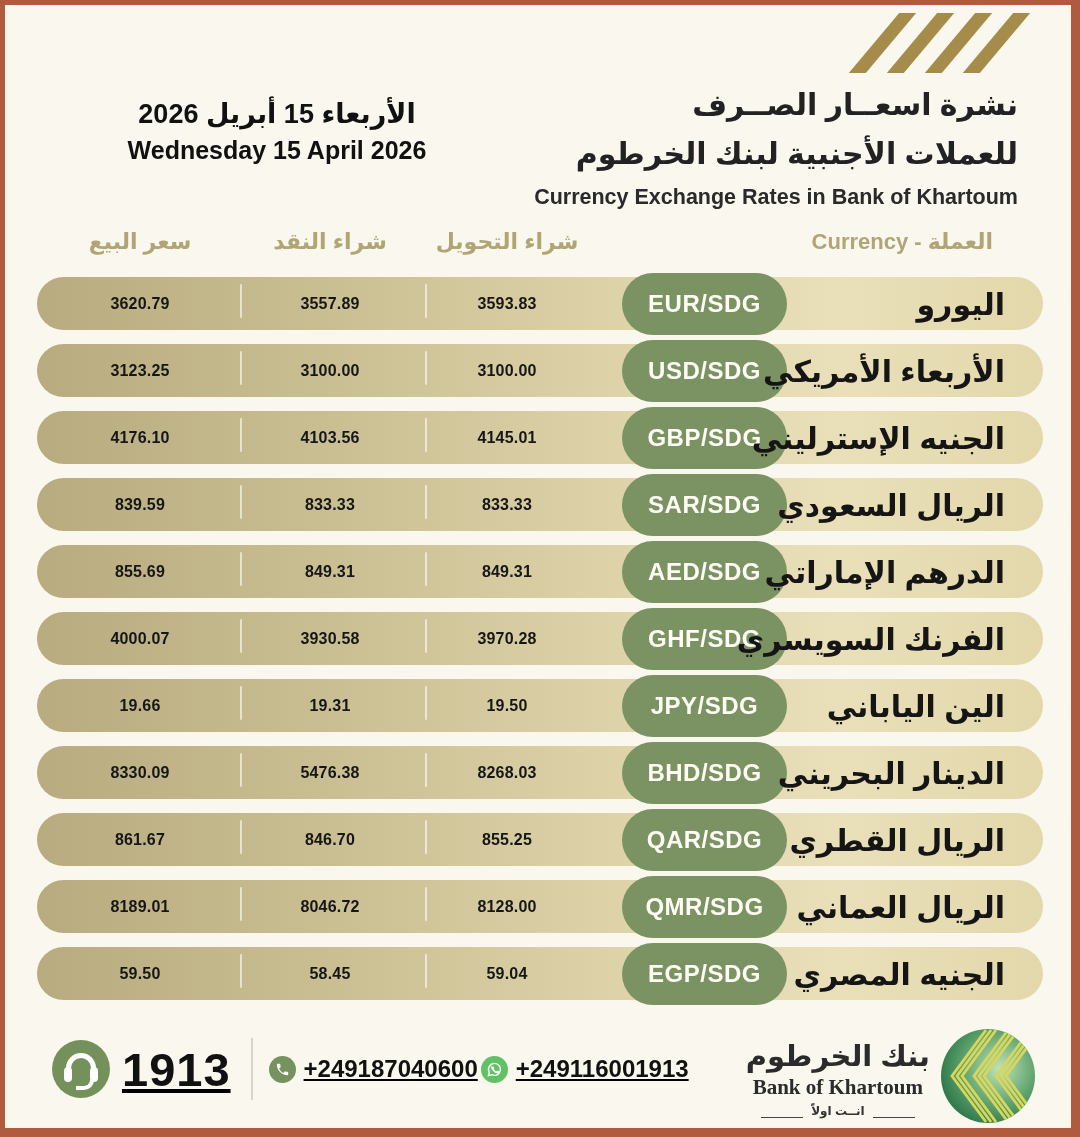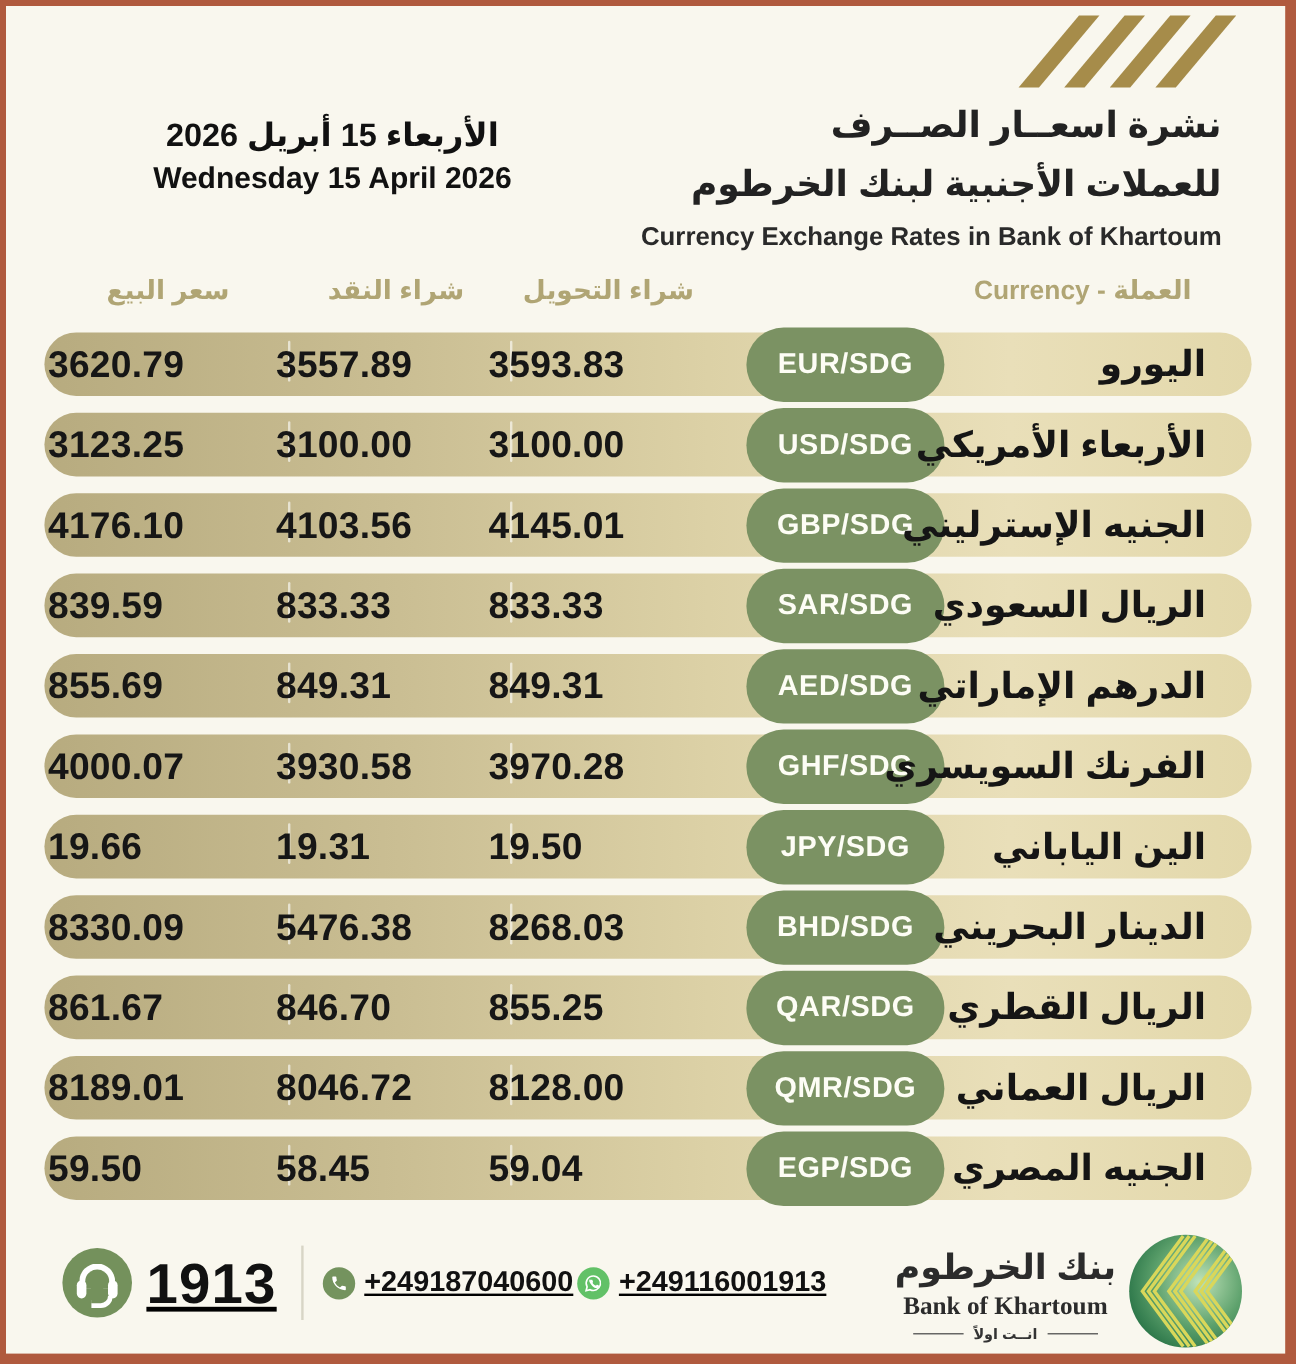--- a/index.html
+++ b/index.html
@@ -32,22 +32,22 @@
   .h-sell{left:3px;width:200px;}
   .h-cash{left:193px;width:200px;}
   .h-transfer{left:370px;width:200px;}
   .h-currency{right:50px;}
 
   
   .rows{position:absolute;left:37px;top:277px;width:1006px;}
   .row{position:relative;height:53px;border-radius:27px;margin-bottom:14px;
     background:linear-gradient(90deg,#b7ab7f 0%,#c9bd92 28%,#dcd1a6 55%,#e9dfb9 80%,#e3d8ab 100%);}
   .row:last-child{margin-bottom:0;}
-  .num{position:absolute;top:50%;transform:translateY(-50%);text-align:left;
-    font-weight:bold;font-size:31px;color:#161616;letter-spacing:.2px;}
+  .num{position:absolute;top:50%;transform:translateY(-50%);text-align:center;
+    font-weight:bold;font-size:16px;color:#161616;letter-spacing:.2px;}
   .n-sell{left:3px;width:200px;}
   .n-cash{left:193px;width:200px;}
   .n-transfer{left:370px;width:200px;}
   .sep{position:absolute;top:7px;height:34px;width:2px;background:rgba(255,255,255,.6);border-radius:1px;}
   .sep1{left:203px;}
   .sep2{left:388px;}
   .pill{position:absolute;left:585px;top:50%;transform:translateY(-50%);
     width:165px;height:62px;border-radius:31px;background:#7b9263;
     display:flex;align-items:center;justify-content:center;
     color:#fdfdf5;font-weight:bold;font-size:24px;letter-spacing:.5px;}
@@ -68,21 +68,21 @@
   .phone-row{display:flex;align-items:center;gap:8px;}
   .phone-row .txt{font-size:24px;font-weight:bold;color:#111;}
   .pic{width:27px;height:27px;border-radius:50%;display:flex;align-items:center;justify-content:center;}
   .pic.call{background:#74935e;}
   .pic.wa{background:#62c167;}
 
   .logo-group{position:absolute;right:0;top:0;display:flex;align-items:center;}
   .logo-text{text-align:center;margin-right:10px;color:#2b2b2b;}
   .logo-ar{font-size:29px;font-weight:bold;direction:rtl;text-align:center;}
   .logo-en{font-family:"Liberation Serif","DejaVu Serif",serif;font-size:21px;font-weight:bold;margin-top:2px;}
-  .tagline{display:flex;align-items:center;justify-content:center;gap:8px;margin-top:4px;color:#333;}
+  .tagline{display:flex;align-items:flex-end;justify-content:center;gap:8px;margin-top:4px;color:#333;}
   .tagline .ln{display:inline-block;width:42px;height:1px;background:#444;}
   .tagline .tx{font-size:12px;font-weight:bold;direction:rtl;}
 </style>
 </head>
 <body>
 
 <div id="page">
 
   <div class="frame top"></div>
   <div class="frame left"></div>

